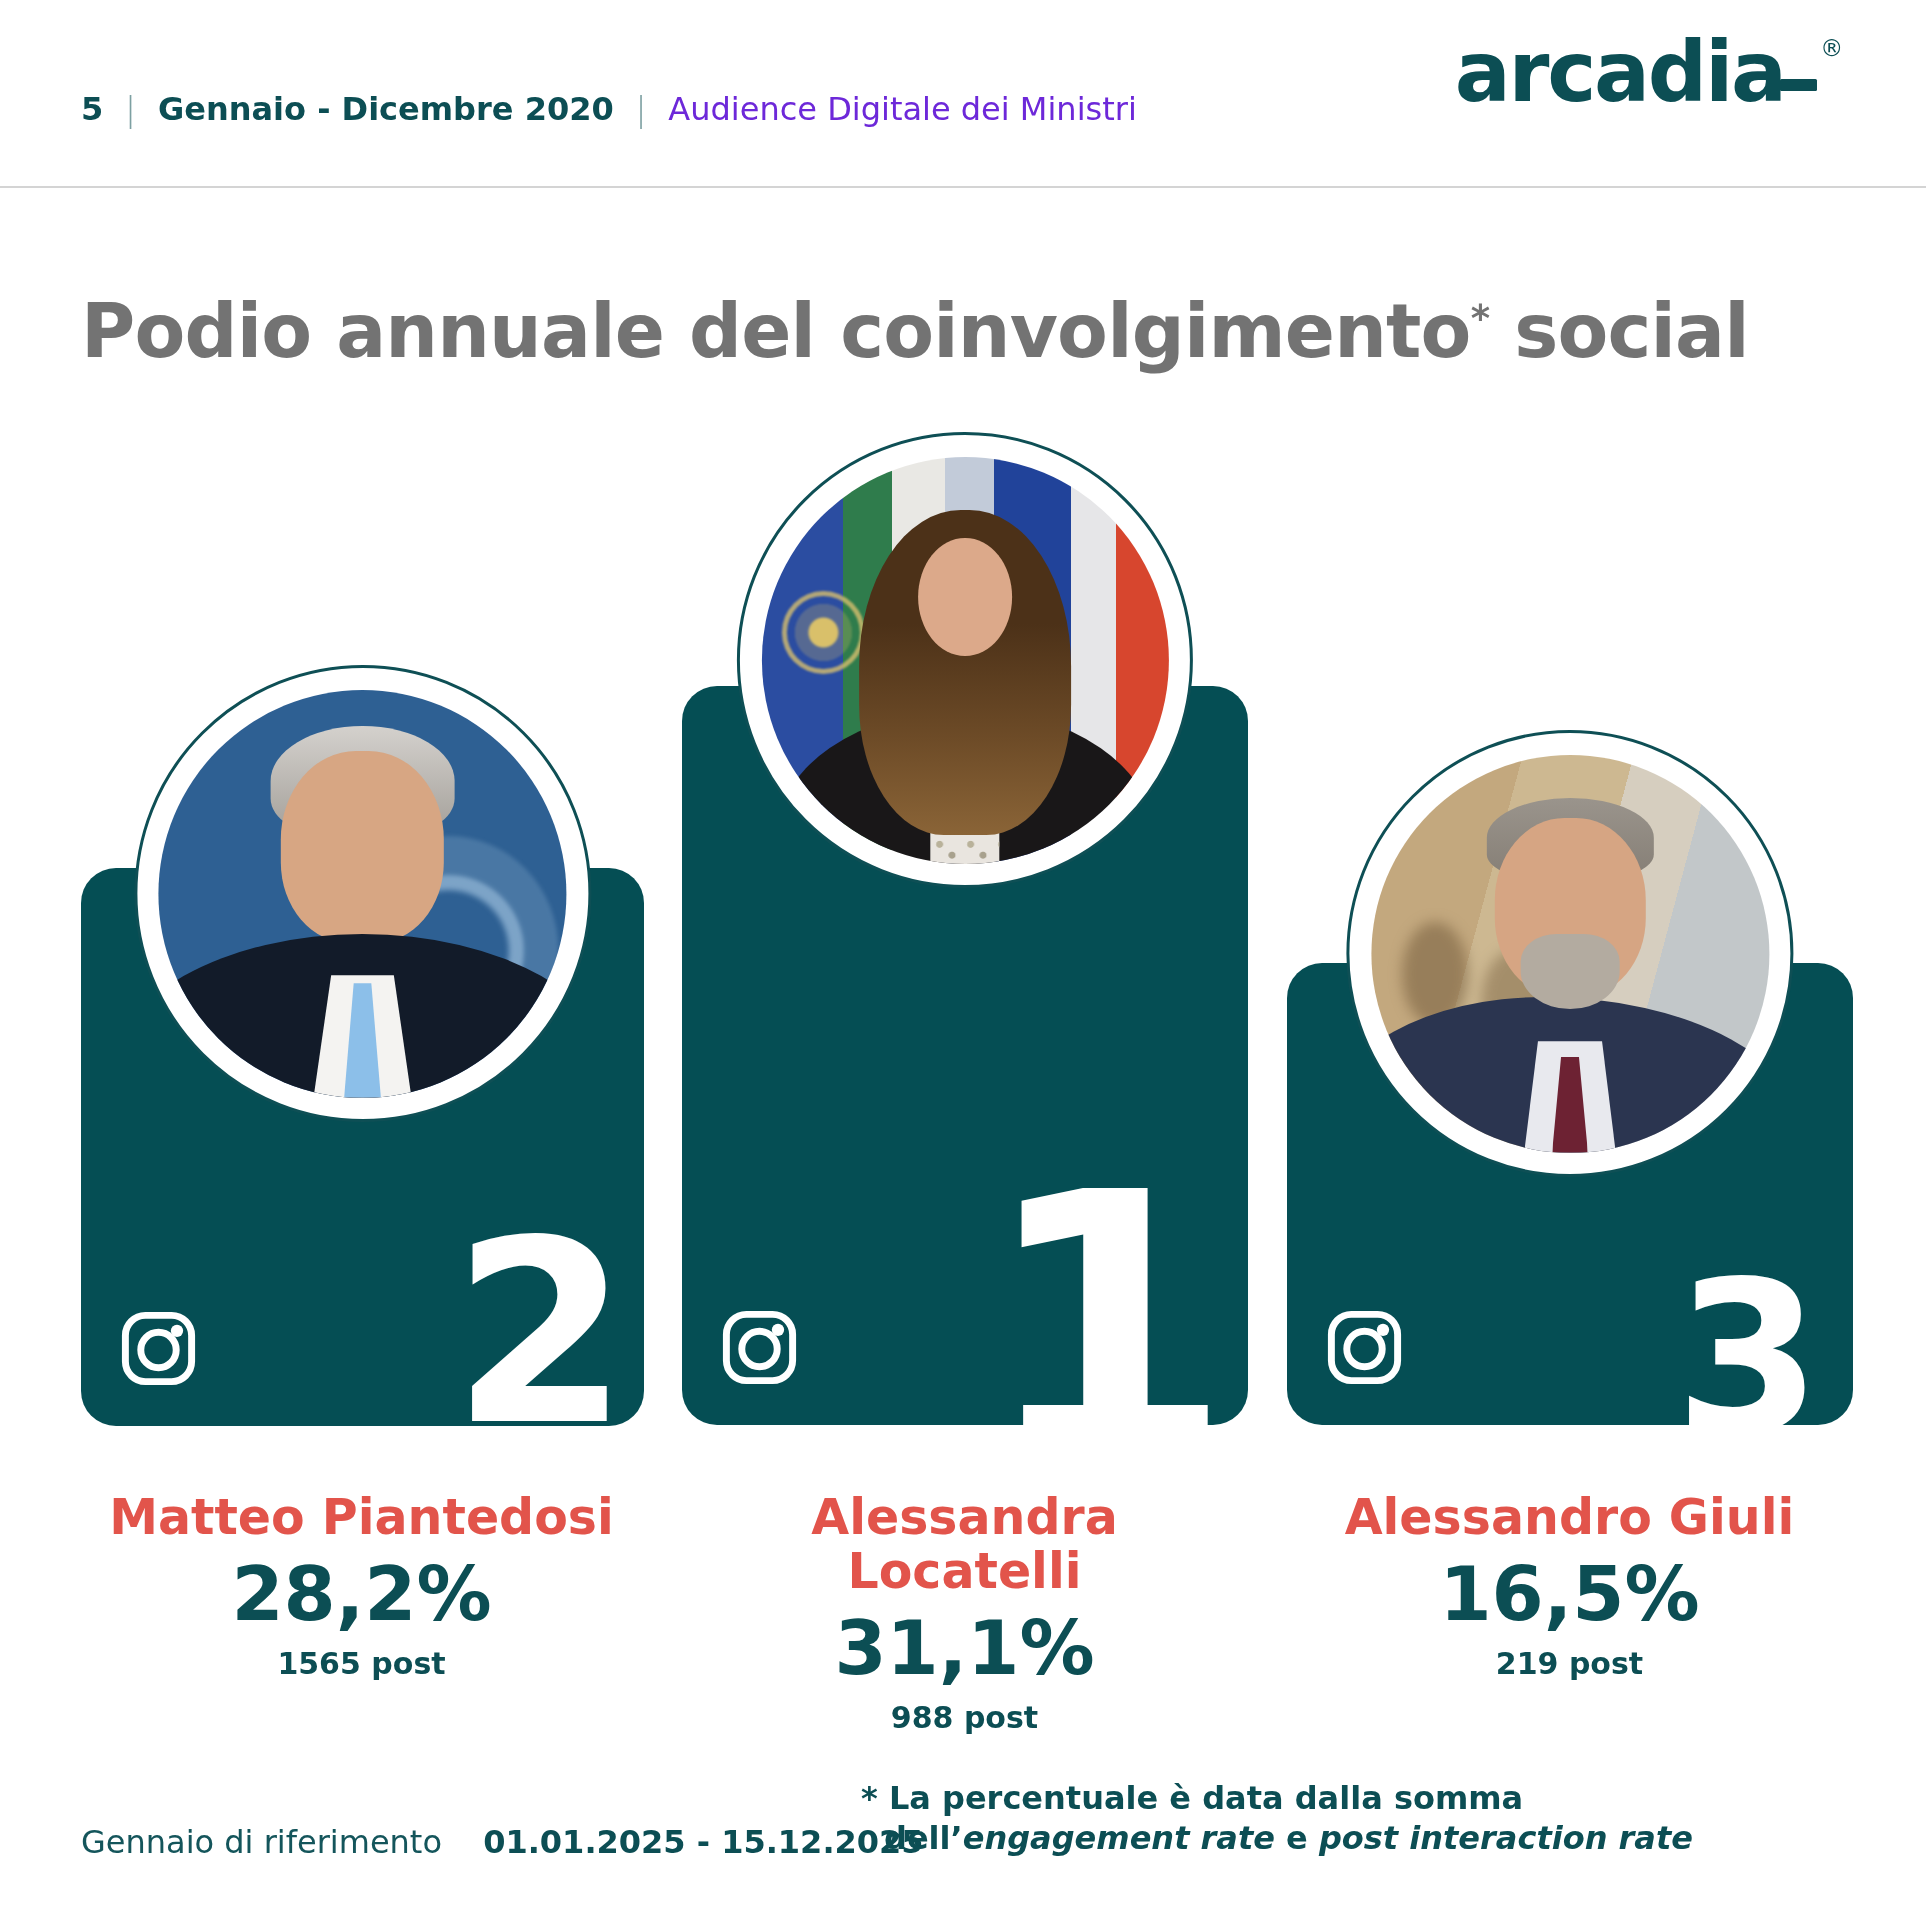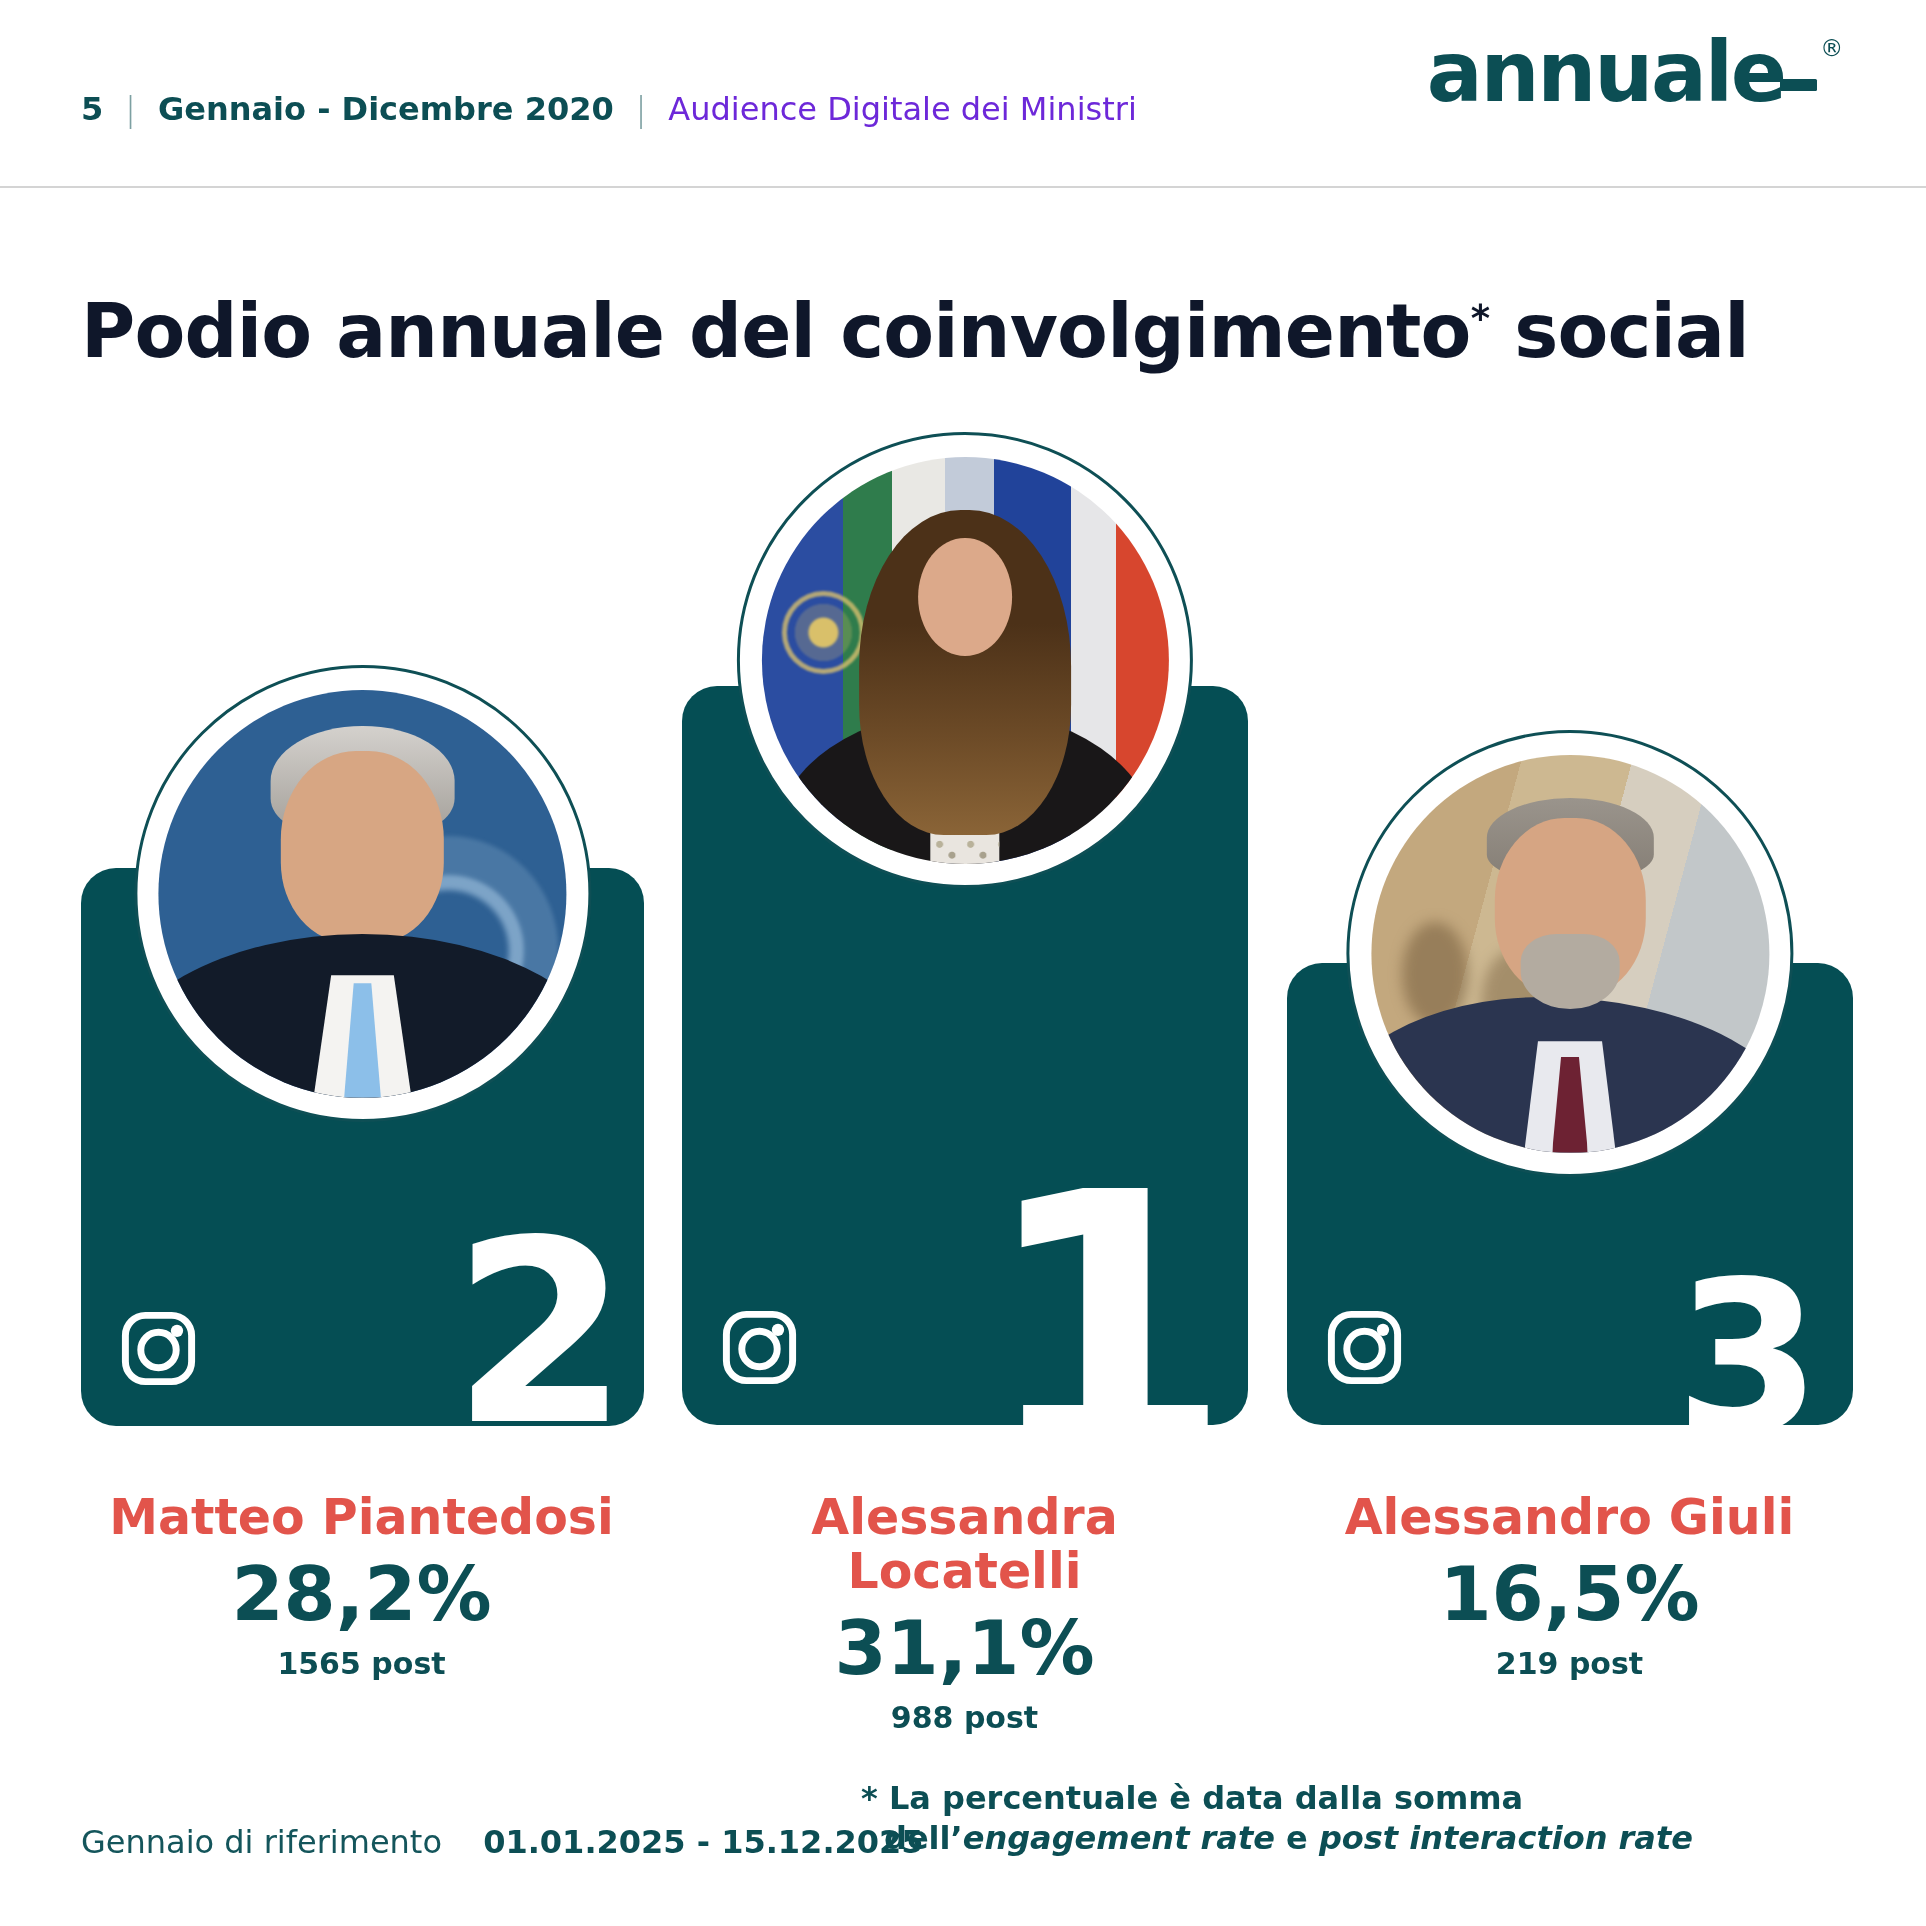--- a/index.html
+++ b/index.html
@@ -17,21 +17,21 @@
   .header .period{font-size:32px;font-weight:700;}
   .header .subtitle{font-size:32px;font-weight:400;color:#6d28d9;}
   .logo{position:absolute;right:85px;top:31px;display:flex;align-items:flex-start;
         font-size:83px;font-weight:600;letter-spacing:-2.3px;color:#0c4e54;line-height:1;}
   .logo .logo-dash{display:inline-block;width:37px;height:11.6px;background:#0c4e54;
         margin-left:-4.6px;transform:translateY(48px);border-radius:1.5px;}
   .logo sup{font-size:23px;font-weight:400;transform:translateY(6.2px);margin-left:3.1px;}
   .divider{position:absolute;left:0;right:0;top:186px;height:1.5px;background:#d4d4d4;}
   
   .title{position:absolute;left:81px;top:243px;font-size:74px;font-weight:700;
-         color:#0f172a;line-height:1.05;letter-spacing:-0.8px;}
+         color:#737373;line-height:1.05;letter-spacing:-0.8px;}
   .title sup{font-size:0.5em;vertical-align:super;line-height:0;}
   
   .col{position:absolute;}
   .col-left {left:81px; top:665px; width:563px; height:761px;}
   .col-mid  {left:682px; top:432px; width:566px; height:993px;}
   .col-right{left:1287px;top:730px; width:566px; height:695px;}
   .pedestal{position:absolute;left:0;right:0;bottom:0;background:#054e54;border-radius:35px;}
   .col-left  .pedestal{top:203px;}
   .col-mid   .pedestal{top:254px;}
   .col-right .pedestal{top:233px;}
@@ -120,21 +120,21 @@
 <body>
 
 <div class="header">
   <span class="pagenum">5</span>
   <span class="sep">|</span>
   <span class="period">Gennaio - Dicembre 2020</span>
   <span class="sep">|</span>
   <span class="subtitle">Audience Digitale dei Ministri</span>
 </div>
 <div class="logo">
-  <span>annuale</span>
+  <span>arcadia</span>
     <span class="logo-dash"></span>
     <sup>®</sup>
 </div>
 <div class="divider"></div>
 
 <h1 class="title"><span>Podio annuale del coinvolgimento</span><sup>*</sup><span> social</span></h1>
 
 <div class="col col-left">
   <div class="pedestal">
     <span class="ig">

